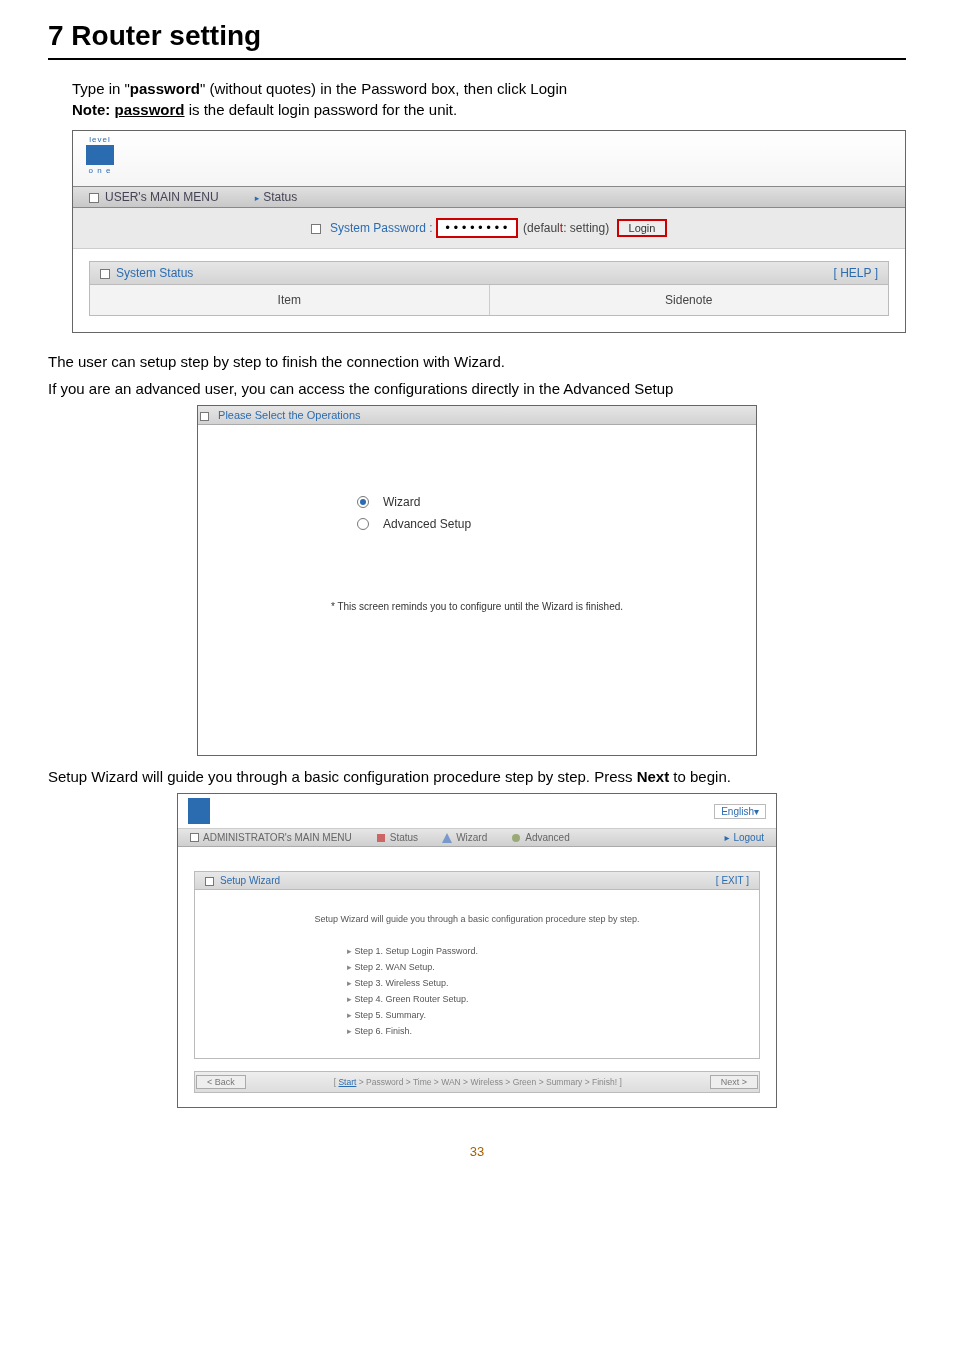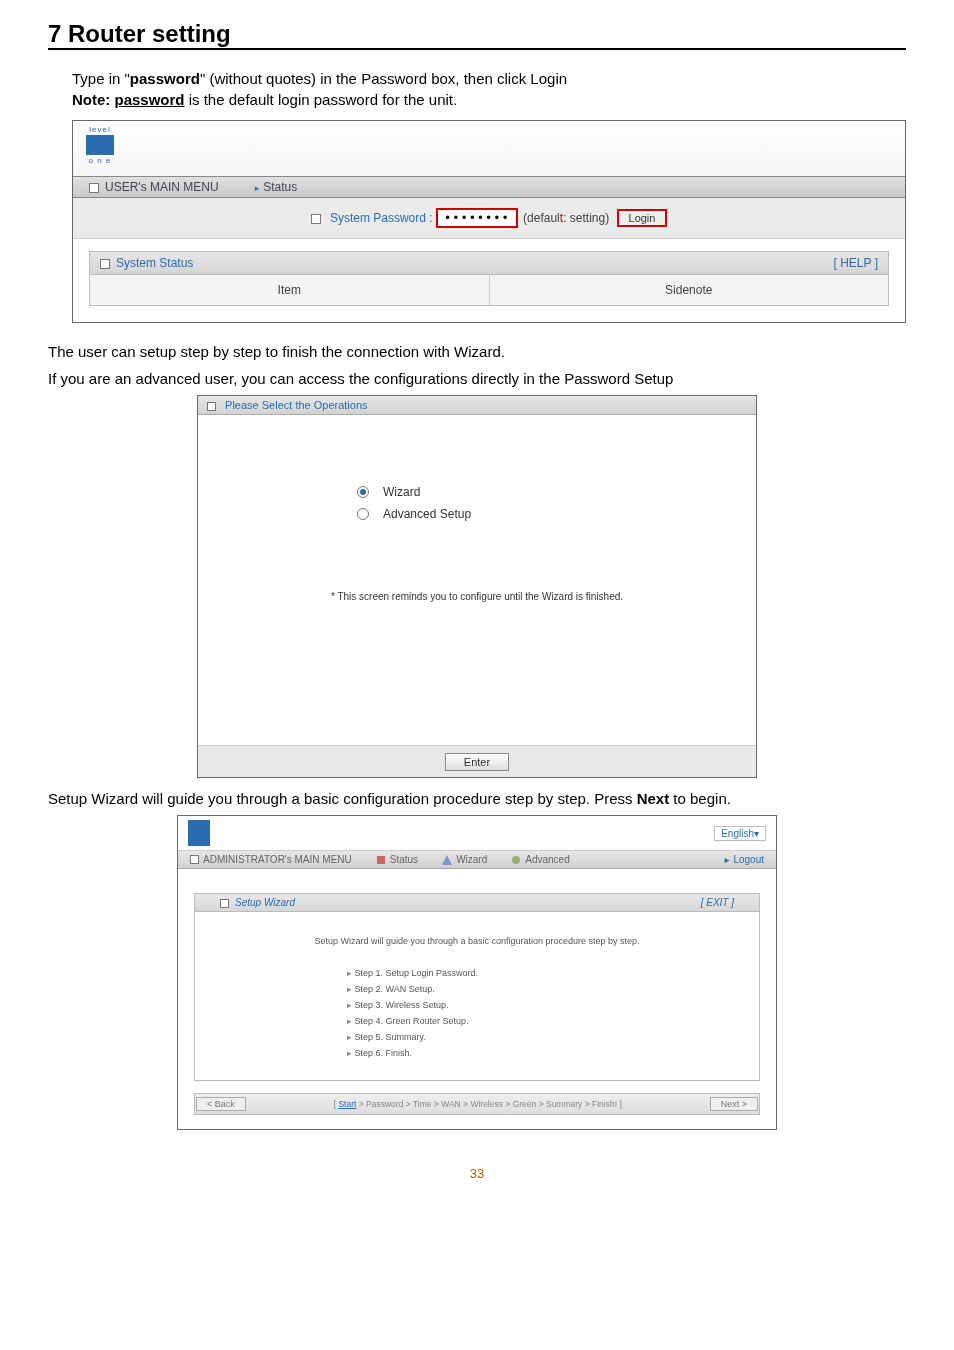--- a/index.html
+++ b/index.html
@@ -1,17 +1,17 @@
 <!DOCTYPE html>
 <html><head>
 <meta charset="utf-8">
 <style>
   * { box-sizing: border-box; margin: 0; padding: 0; }
   body { font-family: Arial, Helvetica, sans-serif; font-size: 15px; background: #fff; color: #000; width: 954px; margin: 0 auto; padding: 20px 48px 40px 48px; }
-  h1 { font-size: 24px; font-weight: bold; }
+  h1 { font-size: 28px; font-weight: bold; margin-bottom: 6px; }
   .hr-thick { border: none; border-top: 2px solid #000; margin-bottom: 18px; }
   .intro { margin-left: 24px; font-size: 15px; line-height: 1.4; }
   .intro .bold { font-weight: bold; }
   .intro .underline { text-decoration: underline; font-weight: bold; }
 
   
   .shot1 { border: 1px solid #666; margin: 10px 0 18px 24px; background: #fff; }
   .logohdr { height: 56px; background: linear-gradient(#fff,#f5f5f5); display:flex; align-items:flex-start; padding:4px 10px; border-bottom:1px solid #888; }
   .logo { width:34px; height:40px; display:flex; flex-direction:column; align-items:center; font-size:8px; color:#2b6cb0; }
   .logo .blk { width:28px; height:24px; background:#2b6cb0; margin:1px 0; }
@@ -28,42 +28,42 @@
   .ssh { background: linear-gradient(#e6e6e6,#d4d4d4); font-size:12px; color:#2b6cb0; padding:4px 10px; display:flex; justify-content:space-between; border-bottom:1px solid #bbb; }
   .ssrow { display:flex; background:#f3f3f3; font-size:12px; color:#444; }
   .ssrow > div { flex:1; text-align:center; padding:8px 0; border-right:1px solid #ccc; }
   .ssrow > div:last-child { border-right:none; }
 
   
   .para { margin: 0 0 6px 0; font-size:15px; line-height:1.4; }
 
   
   .shot2 { border:1px solid #666; width:560px; margin:6px auto 10px auto; background:#fff; }
-  .s2hdr { background: linear-gradient(#e6e6e6,#d2d2d2); font-size:11px; color:#2b6cb0; padding:3px 9px; border-bottom:1px solid #aaa; }
+  .s2hdr { background: linear-gradient(#e6e6e6,#d2d2d2); font-size:11px; color:#2b6cb0; padding:3px 2px; border-bottom:1px solid #aaa; }
   .s2body { min-height:260px; padding:0; position:relative; }
   .radiogroup { width:240px; margin:70px auto 0 auto; font-size:12px; color:#333; }
   .radiorow { display:flex; align-items:center; gap:14px; margin-bottom:8px; }
   .radio { width:12px; height:12px; border:1px solid #777; border-radius:50%; display:inline-flex; align-items:center; justify-content:center; background:#fff; }
   .radio.sel::after { content:""; width:6px;height:6px;border-radius:50%; background:#2b6cb0; }
   .s2note { font-size:10px; color:#333; text-align:center; margin-top:70px; }
   .s2btnbar { background:#e8e8e8; border-top:1px solid #ccc; padding:6px; text-align:center; }
   .s2btn { display:inline-block; border:1px solid #888; background:linear-gradient(#fff,#ddd); font-size:11px; padding:2px 18px; color:#333; }
 
   
   .shot3 { border:1px solid #666; width:600px; margin:6px auto 18px auto; background:#fff; }
   .s3top { display:flex; justify-content:space-between; align-items:center; padding:4px 10px; border-bottom:1px solid #ccc; }
   .s3top .minilogo { width:22px; height:26px; background:#2b6cb0; }
   .s3top .langsel { font-size:10px; color:#2b6cb0; border:1px solid #bbb; padding:1px 6px; display:flex; align-items:center; }
   .s3menu { background: linear-gradient(#e6e6e6,#cfcfcf); border-bottom:1px solid #aaa; padding:3px 12px; font-size:10px; color:#666; display:flex; gap:24px; align-items:center; }
   .s3menu .mi { display:flex; align-items:center; gap:4px; }
   .s3menu .sq2 { width:9px;height:9px;border:1px solid #777;background:#fff; }
   .s3menu .right { margin-left:auto; color:#2b6cb0; }
   .s3menu .ico { width:10px;height:10px; }
   .s3panel { border:1px solid #bbb; margin:24px 16px 12px 16px; }
-  .s3ph { background: linear-gradient(#e8e8e8,#d6d6d6); font-size:10px; color:#2b6cb0; padding:3px 25px; display:flex; justify-content:space-between; border-bottom:1px solid #bbb;font-style:italic; }
+  .s3ph { background: linear-gradient(#e8e8e8,#d6d6d6); font-size:10px; color:#2b6cb0; padding:3px 10px; display:flex; justify-content:space-between; border-bottom:1px solid #bbb; }
   .s3pbody { padding:24px 0 16px 0; font-size:9px; color:#555; }
   .s3intro { text-align:center; margin-bottom:22px; }
   .s3steps { width:260px; margin:0 auto; }
   .s3steps div { margin-bottom:6px; }
   .s3steps .caret2 { color:#888; margin-right:3px; }
   .s3foot { border:1px solid #bbb; margin:0 16px 14px 16px; background:linear-gradient(#eee,#ddd); padding:3px 1px; font-size:8.5px; color:#888; display:flex; justify-content:space-between; align-items:center; }
   .s3foot .backbtn, .s3foot .nextbtn { border:1px solid #aaa; padding:1px 10px; background:#eee; color:#777; font-size:9px; }
   .s3foot .trail .u { text-decoration:underline; color:#2b6cb0; }
 
   .pagenum { text-align:center; font-size:13px; margin-top:36px; color:#a16207; }
@@ -108,43 +108,40 @@
       <span>[ HELP ]</span>
     </div>
     <div class="ssrow">
       <div>Item</div>
       <div>Sidenote</div>
     </div>
   </div>
 </div>
 
 <p class="para">The user can setup step by step to finish the connection with Wizard.</p>
-<p class="para">If you are an advanced user, you can access the configurations directly in the Password Setup</p>
+<p class="para">If you are an advanced user, you can access the configurations directly in the Advanced Setup</p>
 
 <div class="shot2">
   <div class="s2hdr">
     <span class="sq" style="display:inline-block;width:9px;height:9px;border:1px solid #777;background:#fff;margin-right:6px;vertical-align:middle;"></span>
     <span>Please Select the Operations</span>
   </div>
   <div class="s2body">
     <div class="radiogroup">
       <div class="radiorow">
         <span class="radio sel"></span>
         <span>Wizard</span>
       </div>
       <div class="radiorow">
         <span class="radio"></span>
         <span>Advanced Setup</span>
       </div>
     </div>
     <div class="s2note">* This screen reminds you to configure until the Wizard is finished.</div>
   </div>
-  <div class="s2btnbar">
-    <span class="s2btn">Enter</span>
-  </div>
 </div>
 
 <p class="para">
   <span>Setup Wizard will guide you through a basic configuration procedure step by step. Press </span><span class="bold" style="font-weight:bold">Next</span><span> to begin.</span>
 </p>
 
 <div class="shot3">
   <div class="s3top">
     <span class="minilogo"></span>
     <span class="langsel">

